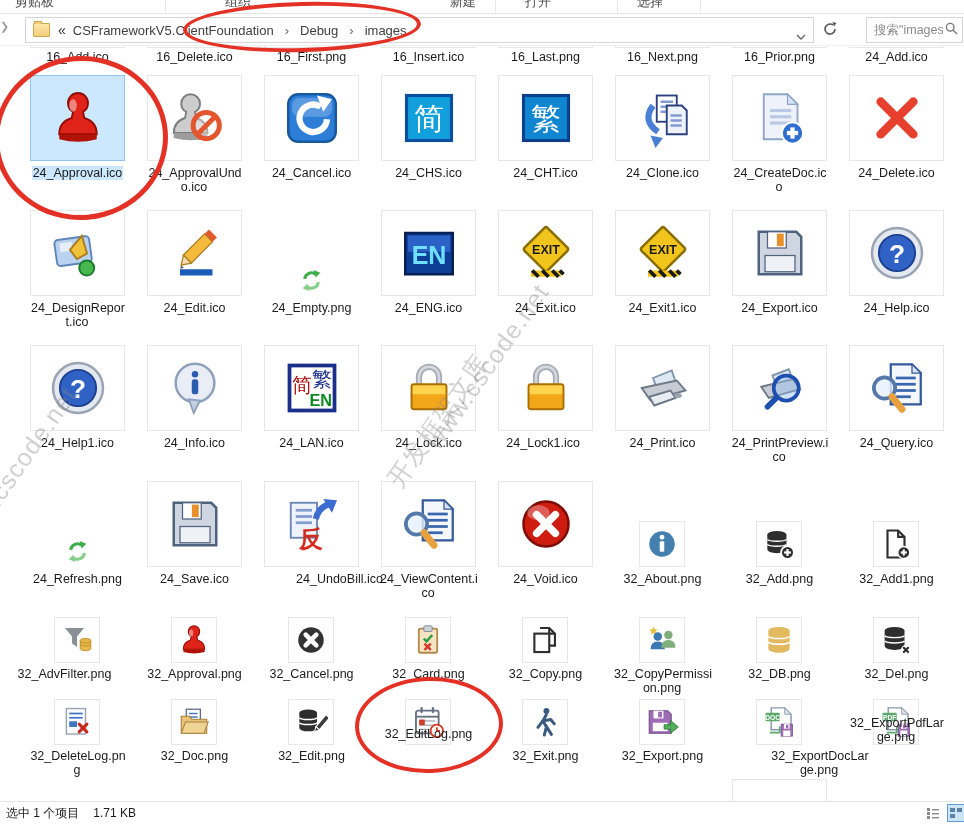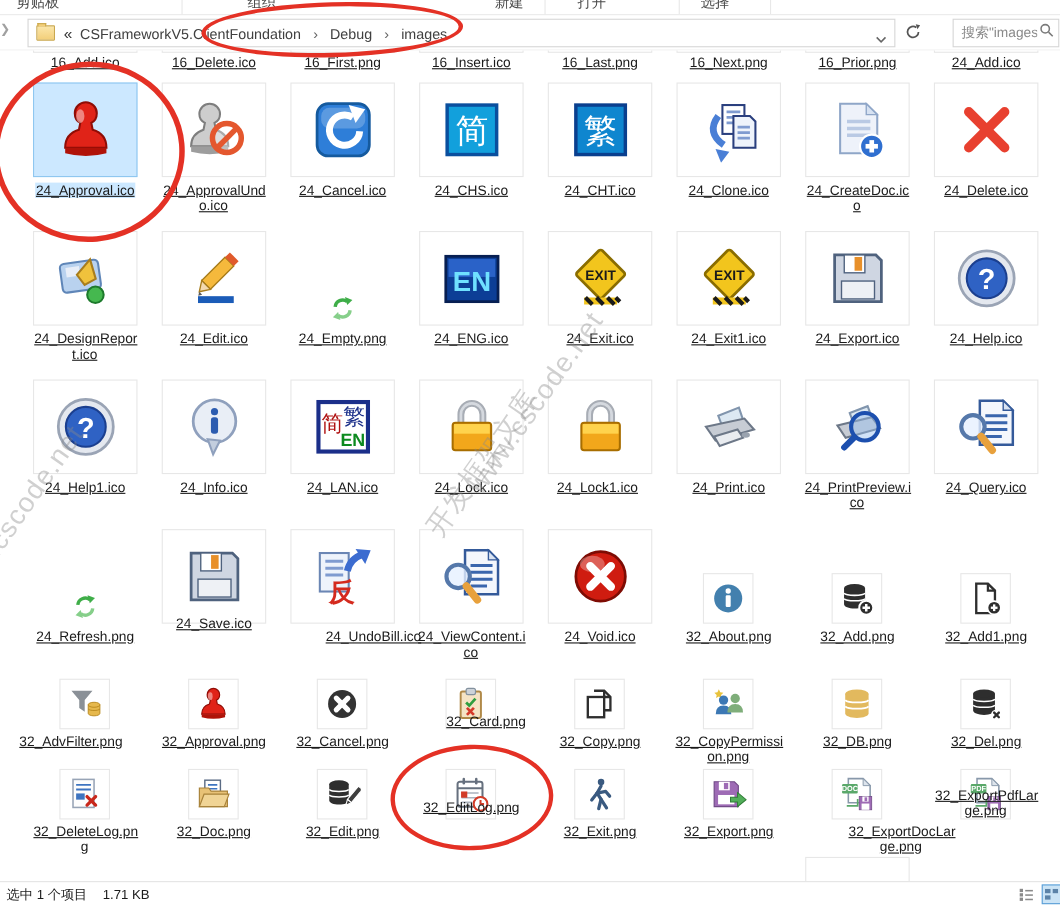--- a/index.html
+++ b/index.html
@@ -40,21 +40,21 @@
   .left-chev{position:absolute;left:0;color:#a8a8a8;font-size:10px;z-index:5;}
   
   #grid{position:absolute;top:46px;left:0;width:964px;height:756px;overflow:hidden;background:#fff;z-index:10;}
   .ibox{position:absolute;background:#fff;border:1px solid #e7e7e7;box-sizing:border-box;
     display:flex;align-items:center;justify-content:center;}
   .ibox.L{width:95px;height:86px;}
   .ibox.S{width:46px;height:46px;}
   .ibox.sel{background:#cce8ff;border-color:#8fc7f0;}
   .icon-plain{position:absolute;}
   .flabel{position:absolute;width:101px;font-size:12.5px;line-height:14px;color:#1b1b1b;
-    text-align:center;word-break:break-all;text-decoration:underline;}
+    text-align:center;word-break:break-all;}
   .flabel span{padding:0 1px;}
   .flabel .sel-label{background:#cce8ff;}
   
   .wm{position:absolute;color:rgba(138,138,138,.40);font-size:25px;letter-spacing:1px;
     transform:rotate(-55deg);z-index:30;pointer-events:none;white-space:nowrap;}
   
   .ann{position:absolute;border-radius:50%;z-index:60;pointer-events:none;border:4px solid #e43125;}
   .ann1{left:183px;top:2px;width:230px;height:42px;transform:rotate(-1.5deg);}
   .ann2{left:-6px;top:56px;width:164px;height:154px;border-width:5px;transform:rotate(-5deg);}
   .ann3{left:355px;top:677px;width:140px;height:88px;transform:rotate(-2deg);}
@@ -379,21 +379,21 @@
       </svg></span>
     <div class="flabel" style="left: 27px; top: 526px;"><span>24_Refresh.png</span></div>
     <div class="ibox L" style="left: 147px; top: 435px;">
       <span style="width: 60px; height: 60px; display: block;"><svg viewBox="0 0 48 48" width="100%" height="100%">
           <path d="M7 7 h30 l4 4 v30 h-34z" fill="#cfd6e2" stroke="#4f627e" stroke-width="2"></path>
           <rect x="14" y="7" width="15" height="13" fill="#fff" stroke="#4f627e"></rect>
           <rect x="21.5" y="8.5" width="5.5" height="10" fill="#e8902a"></rect>
           <rect x="12" y="26" width="24" height="13" fill="#eef1f5" stroke="#4f627e"></rect>
         </svg></span>
     </div>
-    <div class="flabel" style="left: 144px; top: 514px;"><span>24_Save.ico</span></div>
+    <div class="flabel" style="left: 144px; top: 526px;"><span>24_Save.ico</span></div>
     <div class="ibox L" style="left: 264px; top: 435px;">
       <span style="width: 60px; height: 60px; display: block;"><svg viewBox="0 0 48 48" width="100%" height="100%">
           <rect x="7" y="7" width="21" height="28" fill="#eef3fb" stroke="#6b86b4" stroke-width="1.5"></rect>
           <g stroke="#7f9bd0" stroke-width="2.2">
             <line x1="11" y1="13" x2="24" y2="13"></line>
             <line x1="11" y1="18" x2="24" y2="18"></line>
             <line x1="11" y1="23" x2="24" y2="23"></line>
           </g>
           <text x="23" y="42" font-size="19" font-weight="bold" fill="#d42a1e" text-anchor="middle">反</text>
           <path d="M27 20 q2-9 11-12" fill="none" stroke="#3c6cd0" stroke-width="5"></path>
@@ -494,21 +494,21 @@
       <span style="width: 34px; height: 34px; display: block;"><svg viewBox="0 0 48 48" width="100%" height="100%">
           <rect x="11" y="8" width="26" height="34" rx="2.5" fill="#f5e3c4" stroke="#b08948" stroke-width="2.5"></rect>
           <rect x="18" y="4" width="12" height="8" rx="2.5" fill="#cdd2d8" stroke="#83919e" stroke-width="1.5"></rect>
           <path d="M18 22 l4 4 8-9" stroke="#2f9e3f" stroke-width="3.5" fill="none"></path>
           <g stroke="#d43a2a" stroke-width="3.5">
             <line x1="19" y1="29" x2="28" y2="38"></line>
             <line x1="28" y1="29" x2="19" y2="38"></line>
           </g>
         </svg></span>
     </div>
-    <div class="flabel" style="left: 378px; top: 603px; text-align: right;"><span>32_Card.png</span></div>
+    <div class="flabel" style="left: 378px; top: 621px;"><span>32_Card.png</span></div>
     <div class="ibox S" style="left: 522px; top: 571px;">
       <span style="width: 34px; height: 34px; display: block;"><svg viewBox="0 0 48 48" width="100%" height="100%">
           <path d="M17 7 h13 l8 8 v17 h-8" fill="none" stroke="#2e2e2e" stroke-width="3"></path>
           <path d="M30 7 v8 h8" fill="none" stroke="#2e2e2e" stroke-width="3"></path>
           <rect x="9" y="15" width="21" height="26" fill="#fff" stroke="#2e2e2e" stroke-width="3"></rect>
         </svg></span>
     </div>
     <div class="flabel" style="left: 495px; top: 621px;"><span>32_Copy.png</span></div>
     <div class="ibox S" style="left: 639px; top: 571px;">
       <span style="width: 34px; height: 34px; display: block;"><svg viewBox="0 0 48 48" width="100%" height="100%">

